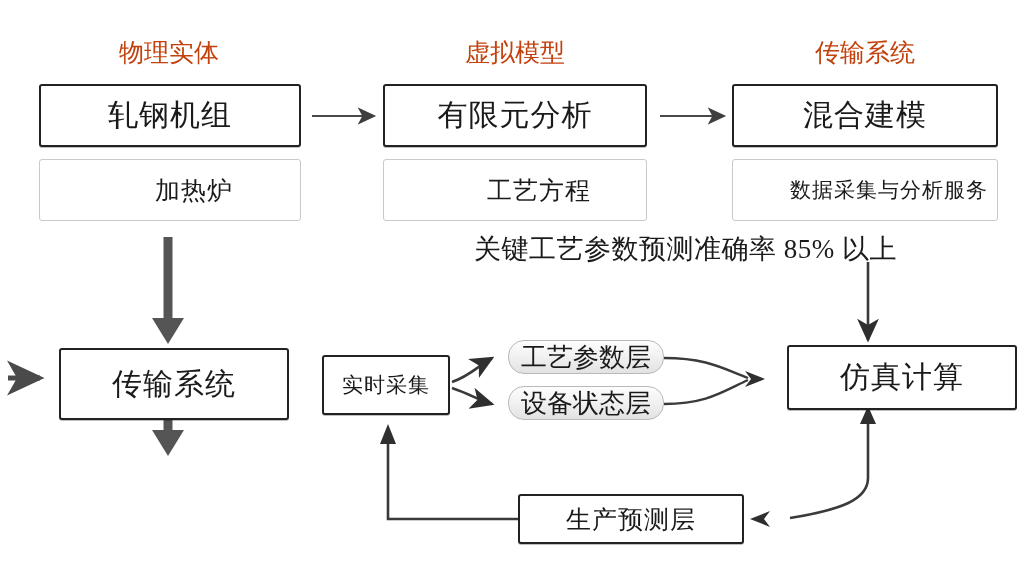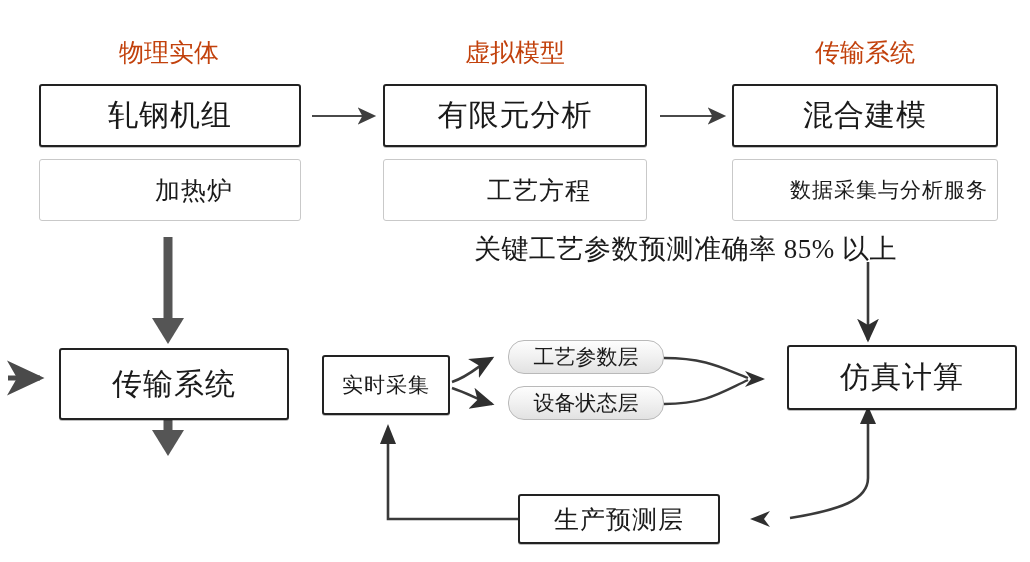--- a/index.html
+++ b/index.html
@@ -24,21 +24,21 @@
   .box.strong{border:2.6px solid #222;box-shadow:0 1px 0 rgba(0,0,0,.25);}
   .box.light{border:1.6px solid #c9c9c9;padding-left:48px;}
   .box.big{font-size:30px;}
   .box.med{font-size:25px;}
   .box.sm{font-size:21px;}
 
   .gbox{
     position:absolute;display:flex;align-items:center;justify-content:center;
     box-sizing:border-box;border:1.4px solid #b9b9b9;border-radius:16px;
     background:linear-gradient(180deg,#fdfdfd 0%,#f2f2f2 45%,#e2e2e2 100%);
-    font-size:21px;white-space:nowrap;color:#1a1a1a;font-family:Liberation Serif, serif;
+    font-size:26px;white-space:nowrap;color:#1a1a1a;font-family:Liberation Serif, serif;
   }
 
   .note{
     position:absolute;font-size:27px;white-space:nowrap;color:#1a1a1a;
     letter-spacing:0.5px;
   }
 </style>
 </head>
 <body>
 
@@ -138,15 +138,15 @@
 
 
   <div class="box strong sm" style="left:322px;top:355px;width:128px;height:60px;text-align:right;">实时采集</div>
 
   <div class="gbox" style="left:508px;top:340px;width:156px;height:34px;">工艺参数层</div>
 
   <div class="gbox" style="left:508px;top:386px;width:156px;height:34px;">设备状态层</div>
 
   <div class="box strong big" style="left:765px;top:345px;width:230px;height:65px;margin-left:22px;">仿真计算</div>
 
-  <div class="box strong med" style="left:518px;top:494px;width:202px;height:50px;">生产预测层</div>
+  <div class="box strong med" style="left:518px;top:494px;width:226px;height:50px;">生产预测层</div>
 
 </div>
 
 </body></html>

